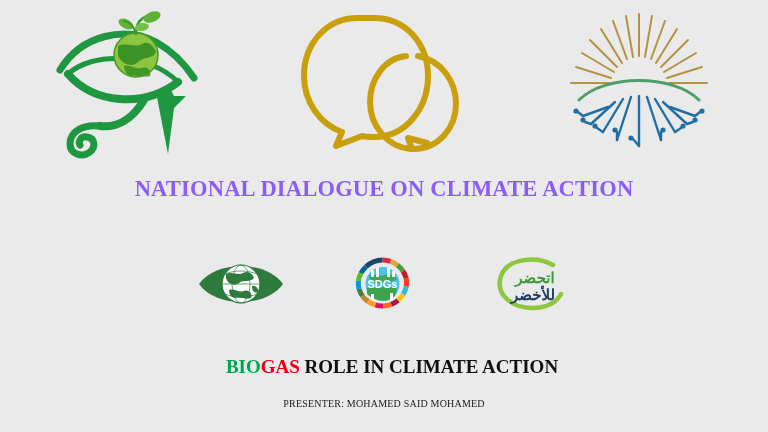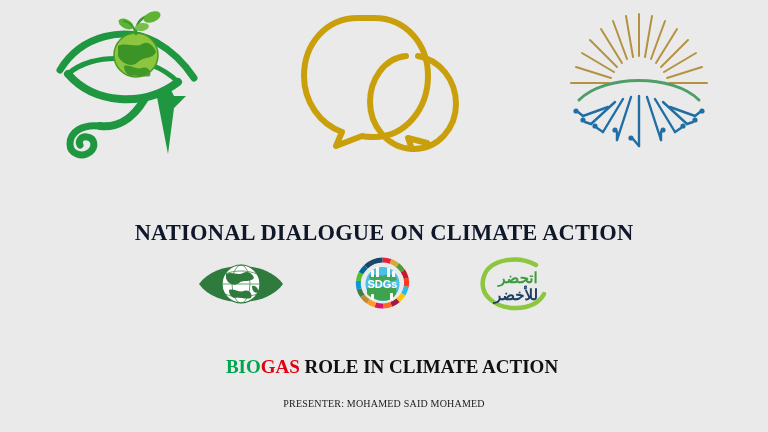--- a/index.html
+++ b/index.html
@@ -38,43 +38,42 @@
 
   
   .title-block {
     position: absolute;
     left: 0;
     top: 176px;
     width: 768px;
     text-align: center;
   }
   .main-title {
-    color: #0f172a;
+    color: #8b5cf6;
     font-family: "Liberation Serif", serif;
     font-weight: bold;
     font-size: 22.5px;
     line-height: 26px;
     letter-spacing: 0.2px;
     white-space: nowrap;
-    margin-top: 44px;
   }
 
   
   .mid-logos {
     position: absolute;
     left: 0;
     top: 256px;
     width: 712px;
     height: 58px;
     text-align: center;
   }
   .mid-slot { position: absolute; top: 0; }
   #logo-eye-globe { left: 196px; width: 90px;  height: 56px; }
   #logo-sdg       { left: 345px; width: 75px;  height: 56px; }
-  #logo-green-ar  { left: 472px; width: 84px;  height: 56px; }
+  #logo-green-ar  { left: 489px; width: 84px;  height: 56px; }
 
   
   .subtitle {
     position: absolute;
     left: 0;
     top: 356px;
     width: 768px;
     text-align: center;
     font-family: "Liberation Serif", serif;
     font-weight: bold;

